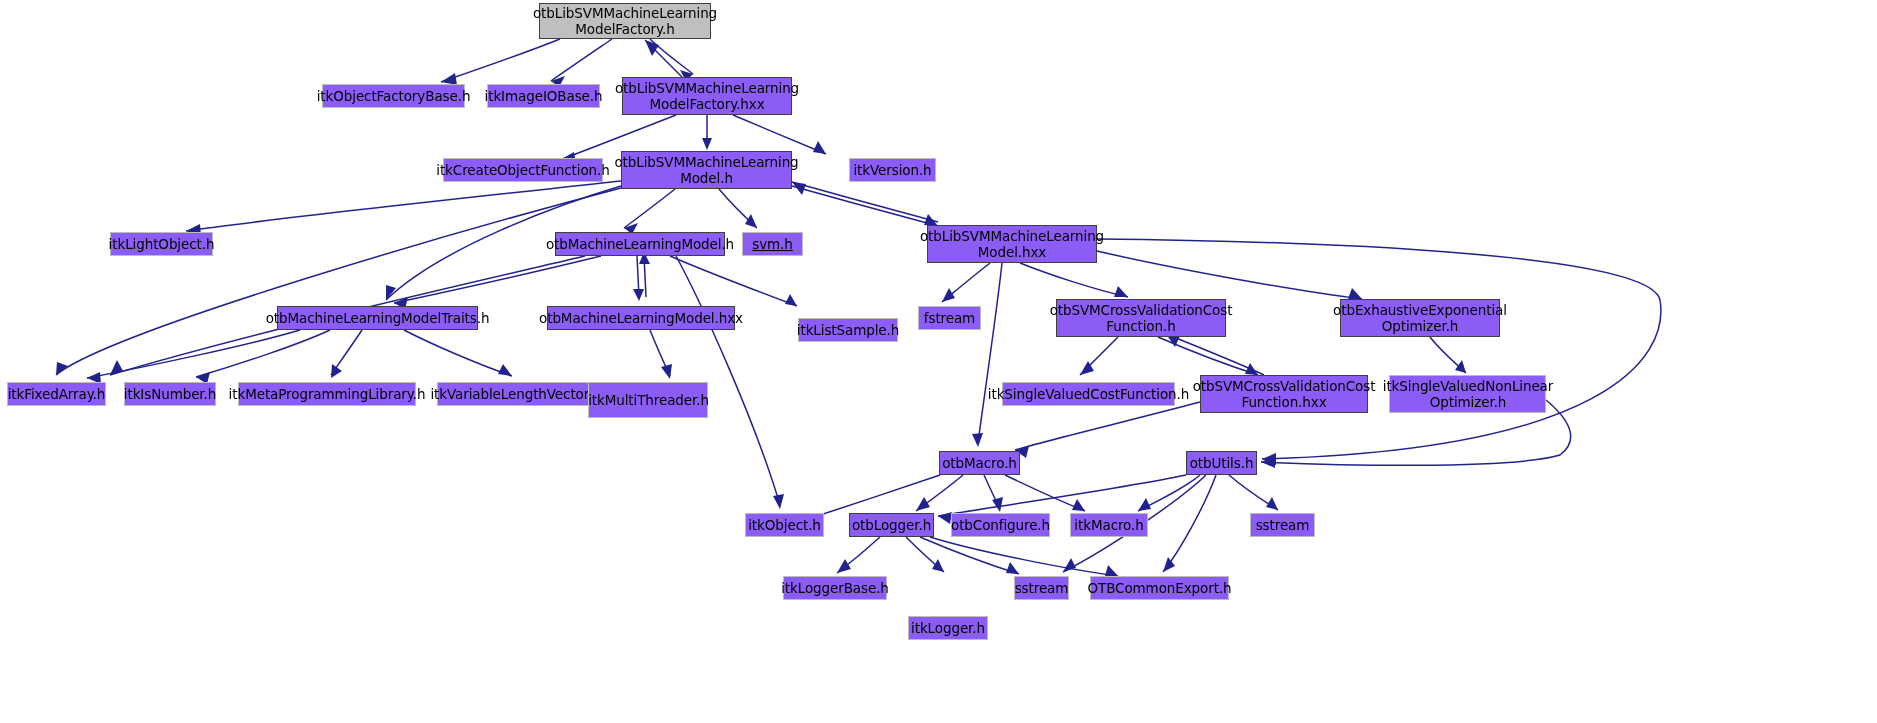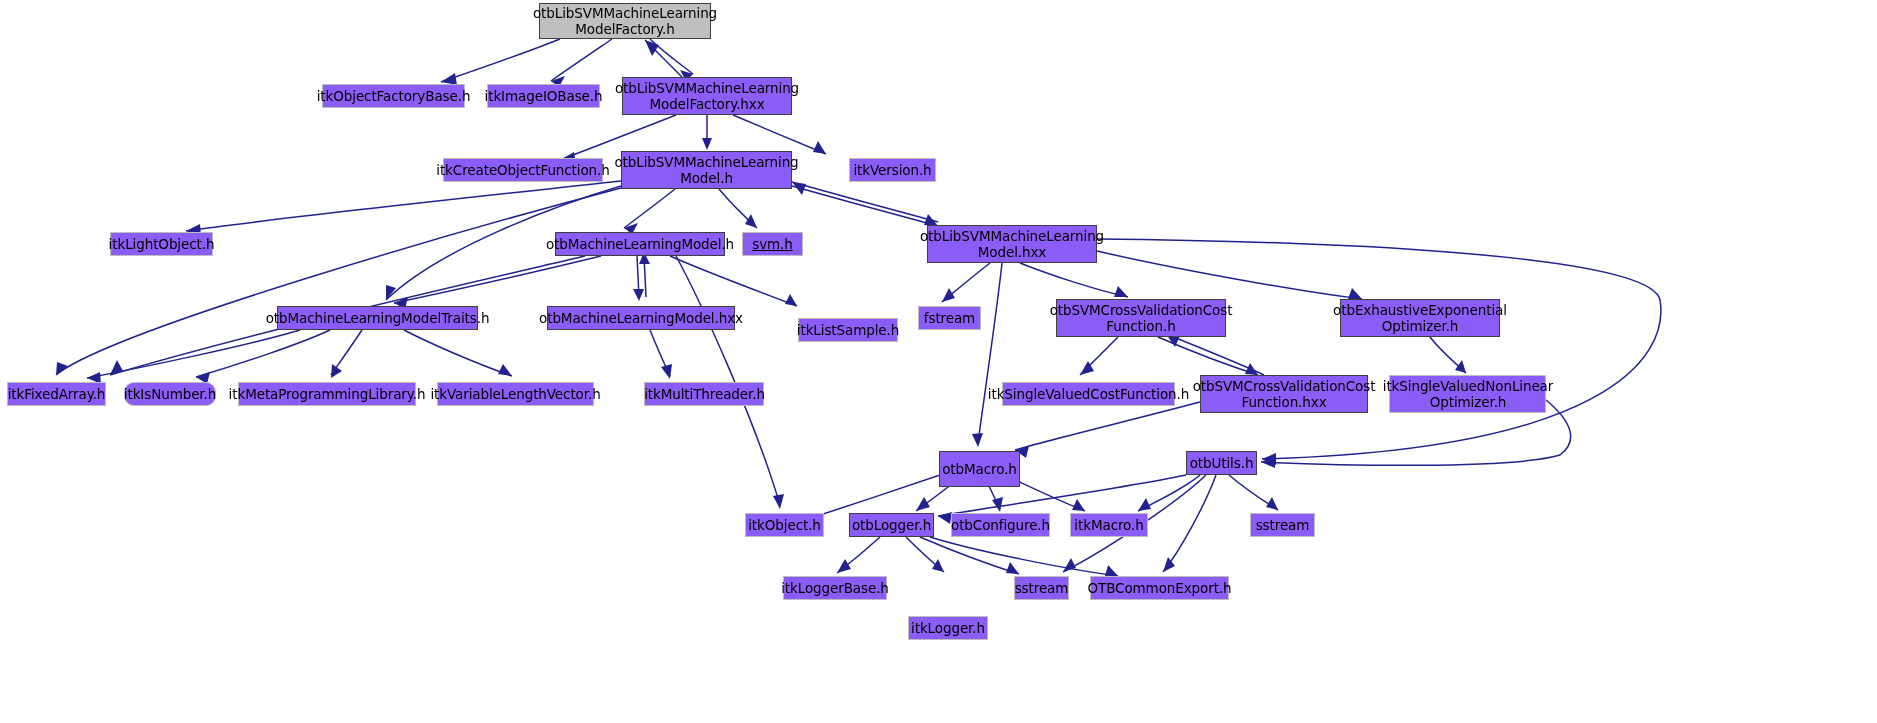--- a/index.html
+++ b/index.html
@@ -155,30 +155,30 @@
 Model.hxx</span></div>
       <div class="node bold" style="left: 277px; top: 306px; width: 201px; height: 24px;"><span>otbMachineLearningModelTraits.h</span></div>
       <div class="node bold" style="left: 547px; top: 306px; width: 188px; height: 24px;"><span>otbMachineLearningModel.hxx</span></div>
       <div class="node" style="left: 798px; top: 318px; width: 100px; height: 24px;"><span>itkListSample.h</span></div>
       <div class="node" style="left: 918px; top: 306px; width: 63px; height: 24px; justify-content: center;"><span>fstream</span></div>
       <div class="node bold" style="left: 1056px; top: 299px; width: 170px; height: 38px;"><span>otbSVMCrossValidationCost
 Function.h</span></div>
       <div class="node bold" style="left: 1340px; top: 299px; width: 160px; height: 38px;"><span>otbExhaustiveExponential
 Optimizer.h</span></div>
       <div class="node" style="left: 7px; top: 382px; width: 99px; height: 24px;"><span>itkFixedArray.h</span></div>
-      <div class="node" style="left: 124px; top: 382px; width: 92px; height: 24px; border-radius: 10px;"><span>itkIsNumber.h</span></div>
+      <div class="node" style="left: 124px; top: 382px; width: 92px; height: 24px;"><span>itkIsNumber.h</span></div>
       <div class="node" style="left: 238px; top: 382px; width: 178px; height: 24px;"><span>itkMetaProgrammingLibrary.h</span></div>
       <div class="node" style="left: 437px; top: 382px; width: 157px; height: 24px;"><span>itkVariableLengthVector.h</span></div>
-      <div class="node" style="left: 644px; top: 382px; width: 120px; height: 24px; padding-left: 6px;"><span>itkMultiThreader.h</span></div>
+      <div class="node" style="left: 588px; top: 382px; width: 120px; height: 36px; padding-left: 6px;"><span>itkMultiThreader.h</span></div>
       <div class="node" style="left: 1002px; top: 382px; width: 173px; height: 24px;"><span>itkSingleValuedCostFunction.h</span></div>
       <div class="node bold" style="left: 1200px; top: 375px; width: 168px; height: 38px;"><span>otbSVMCrossValidationCost
 Function.hxx</span></div>
       <div class="node" style="left: 1389px; top: 375px; width: 157px; height: 38px; padding-left: 6px;"><span>itkSingleValuedNonLinear
 Optimizer.h</span></div>
-      <div class="node bold" style="left: 939px; top: 451px; width: 81px; height: 36px;"><span>otbMacro.h</span></div>
+      <div class="node bold" style="left: 939px; top: 451px; width: 81px; height: 24px;"><span>otbMacro.h</span></div>
       <div class="node bold" style="left: 1186px; top: 451px; width: 71px; height: 24px;"><span>otbUtils.h</span></div>
       <div class="node" style="left: 745px; top: 513px; width: 79px; height: 24px;"><span>itkObject.h</span></div>
       <div class="node bold" style="left: 849px; top: 513px; width: 85px; height: 24px;"><span>otbLogger.h</span></div>
       <div class="node" style="left: 951px; top: 513px; width: 99px; height: 24px;"><span>otbConfigure.h</span></div>
       <div class="node" style="left: 1070px; top: 513px; width: 78px; height: 24px;"><span>itkMacro.h</span></div>
       <div class="node" style="left: 1250px; top: 513px; width: 65px; height: 24px;"><span>sstream</span></div>
       <div class="node" style="left: 783px; top: 576px; width: 104px; height: 24px;"><span>itkLoggerBase.h</span></div>
       <div class="node" style="left: 908px; top: 576px; width: 80px; height: 24px; margin-top: 40px;"><span>itkLogger.h</span></div>
       <div class="node" style="left: 1014px; top: 576px; width: 55px; height: 24px;"><span>sstream</span></div>
       <div class="node" style="left: 1090px; top: 576px; width: 139px; height: 24px;"><span>OTBCommonExport.h</span></div>

